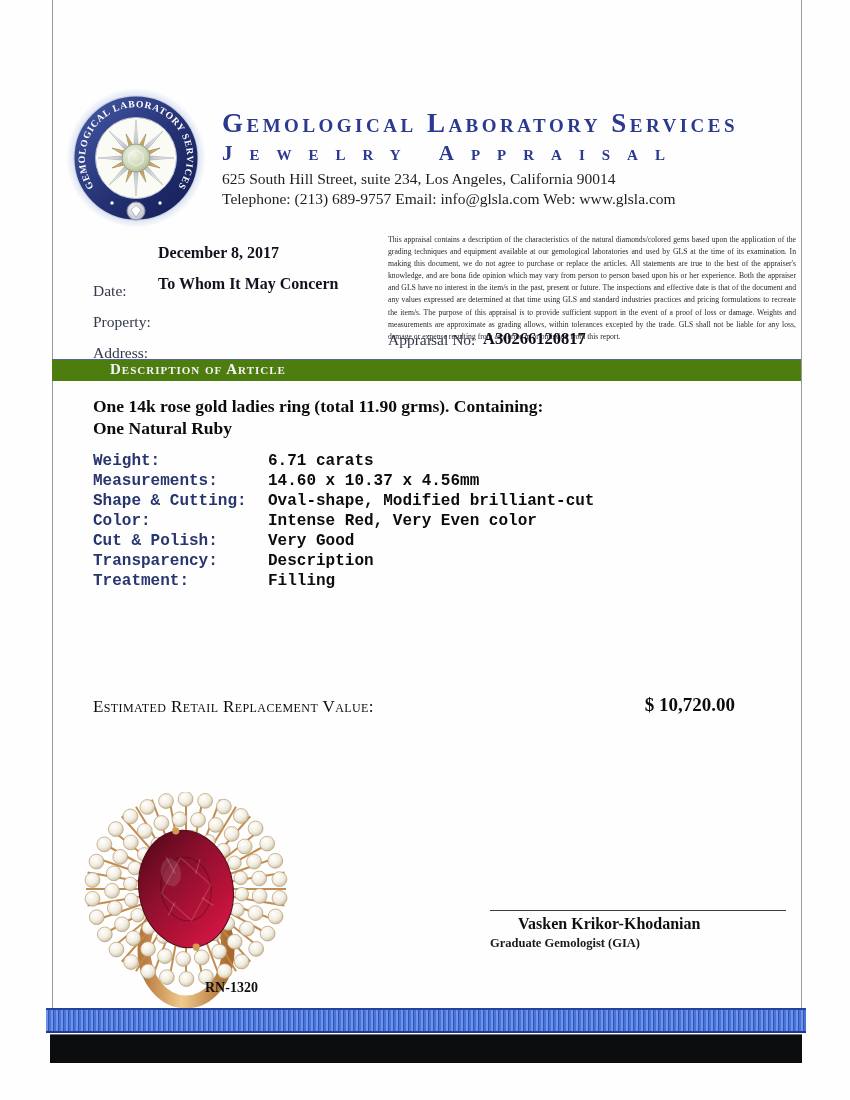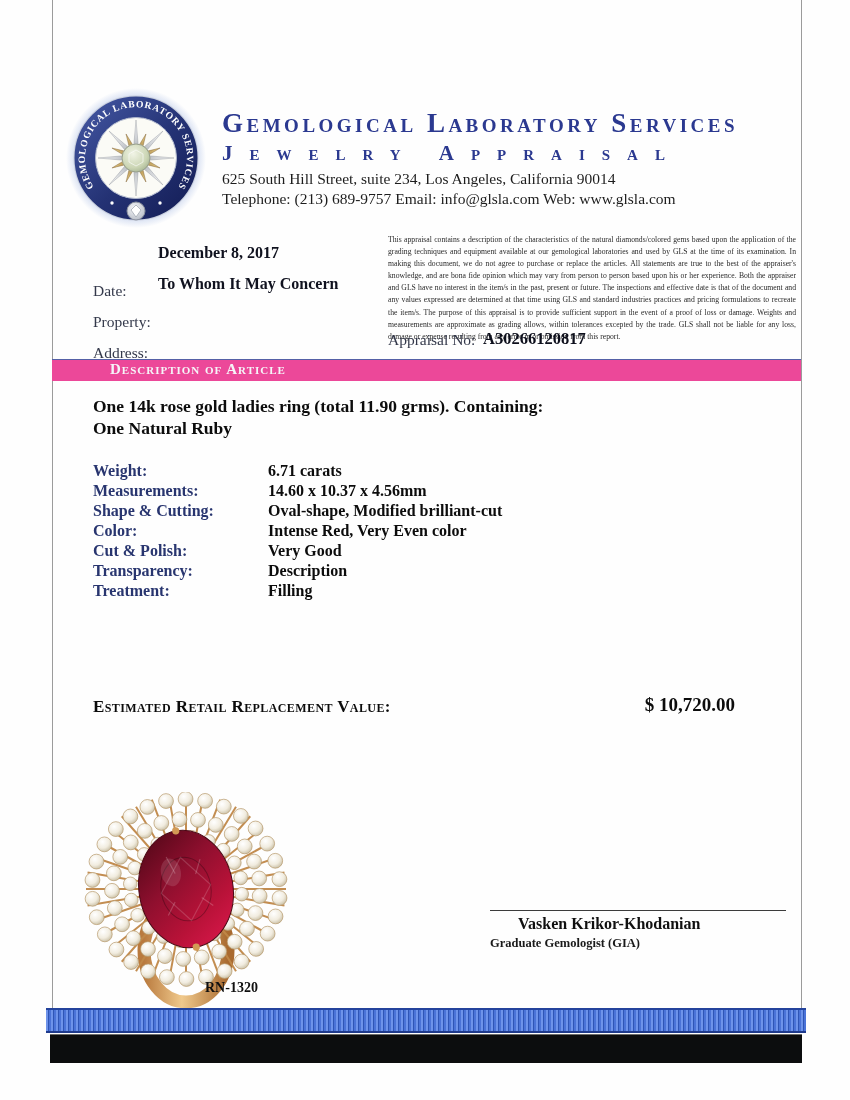--- a/index.html
+++ b/index.html
@@ -21,31 +21,31 @@
   
   .meta-row{position:absolute;left:93px;font-size:15.5px;color:#33384a;margin-top:36px;}
   .meta-val{position:absolute;left:158px;font-size:16px;font-weight:bold;color:#10121f;white-space:nowrap;}
 
   .disclaimer{position:absolute;left:388px;top:234px;width:408px;font-size:7.7px;
               line-height:12.1px;color:#2a2a2a;text-align:justify;}
   .appraisal-label{position:absolute;left:388px;top:331px;font-size:15.5px;color:#33384a;}
   .appraisal-no{position:absolute;left:483px;top:329px;font-size:16.5px;font-weight:bold;color:#0d0f1c;}
 
   
-  .section-bar{position:absolute;left:52px;top:359px;width:749px;height:21px;background:#ec4899;
+  .section-bar{position:absolute;left:52px;top:359px;width:749px;height:21px;background:#4d7c0f;
                border-top:1px solid #5560a6;}
   .section-bar span{display:block;padding:1px 0 0 58px;font-size:15px;font-weight:bold;
                font-variant:small-caps;color:#f5f5f8;letter-spacing:1px;}
   .intro{position:absolute;left:93px;top:395px;font-size:17.5px;font-weight:bold;line-height:22px;color:#0c0c0c;}
-  .props{position:absolute;left:93px;top:461px;}
+  .props{position:absolute;left:93px;top:451px;font-family:Liberation Mono, monospace;}
   .prop-row{display:flex;height:20px;line-height:20px;}
   .prop-label{width:175px;font-size:16px;font-weight:bold;color:#28356f;}
   .prop-value{font-size:16px;font-weight:bold;color:#0c0c0c;white-space:nowrap;}
   .diamonds{position:absolute;left:93px;top:611px;font-size:17.5px;font-weight:bold;line-height:26px;color:#0c0c0c;}
-  .value-label{position:absolute;left:93px;top:697px;font-size:17px;font-weight:bold;
+  .value-label{position:absolute;left:93px;top:697px;font-size:17px;font-weight:normal;
                font-variant:small-caps;color:#0c0c0c;letter-spacing:0.4px;}
   .value-amount{position:absolute;left:560px;top:694px;width:175px;text-align:right;
                 font-size:19px;font-weight:bold;color:#0c0c0c;}
 
   
   .ring-ref{position:absolute;left:205px;top:980px;font-size:14px;font-weight:bold;color:#101010;}
   .sig-line{position:absolute;left:490px;top:910px;width:296px;height:1px;background:#3c3c3c;}
   .sig-name{position:absolute;left:518px;top:915px;font-size:16px;font-weight:bold;color:#101010;}
   .sig-title{position:absolute;left:490px;top:936px;font-size:12.5px;font-weight:bold;color:#1a1a1a;}
 

